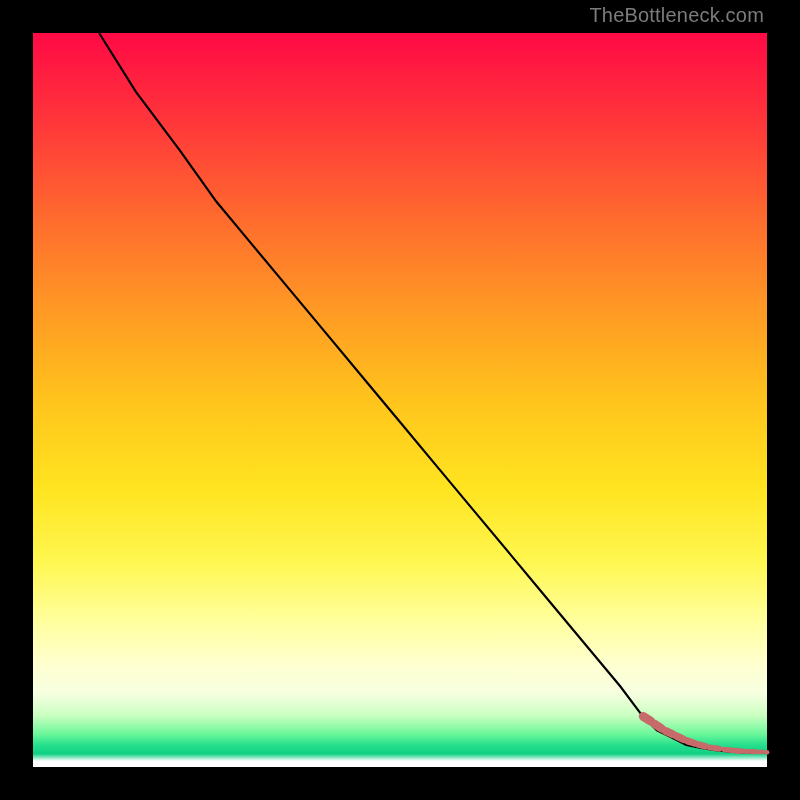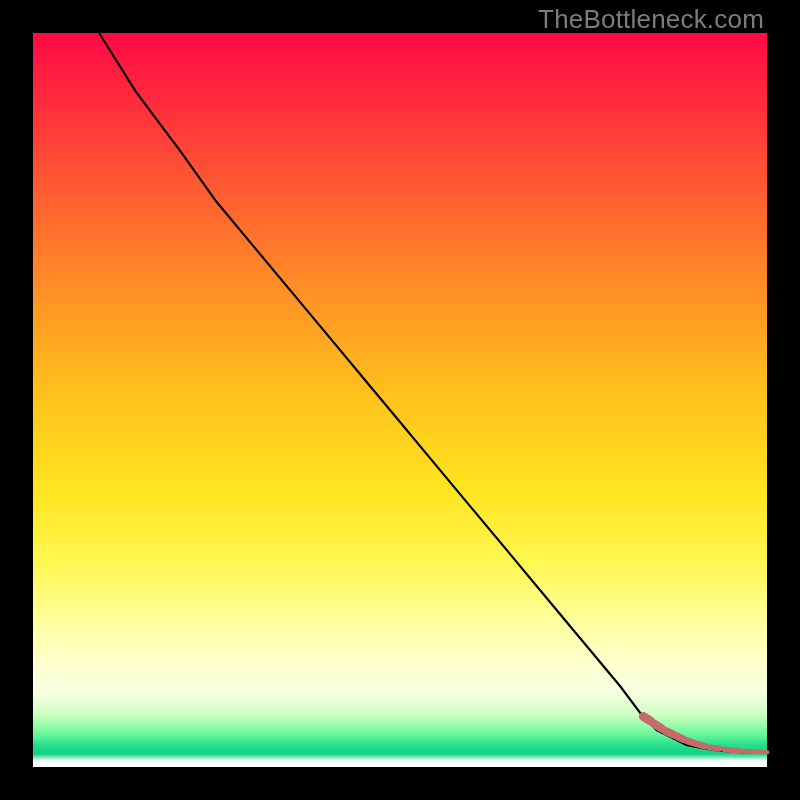--- a/index.html
+++ b/index.html
@@ -42,21 +42,21 @@
       #0fd084 98.2%,
       #ffffff 99.2%,
       #ffffff 100%
     );
   }
   .watermark {
     position: absolute;
     top: 4px;
     right: 36px;
     color: #7c7c7c;
-    font-size: 26px;
+    font-size: 20px;
     font-weight: 500;
     letter-spacing: 0.2px;
     user-select: none;
   }
   svg.curve {
     position: absolute;
     left: 33px;
     top: 33px;
     width: 734px;
     height: 734px;

